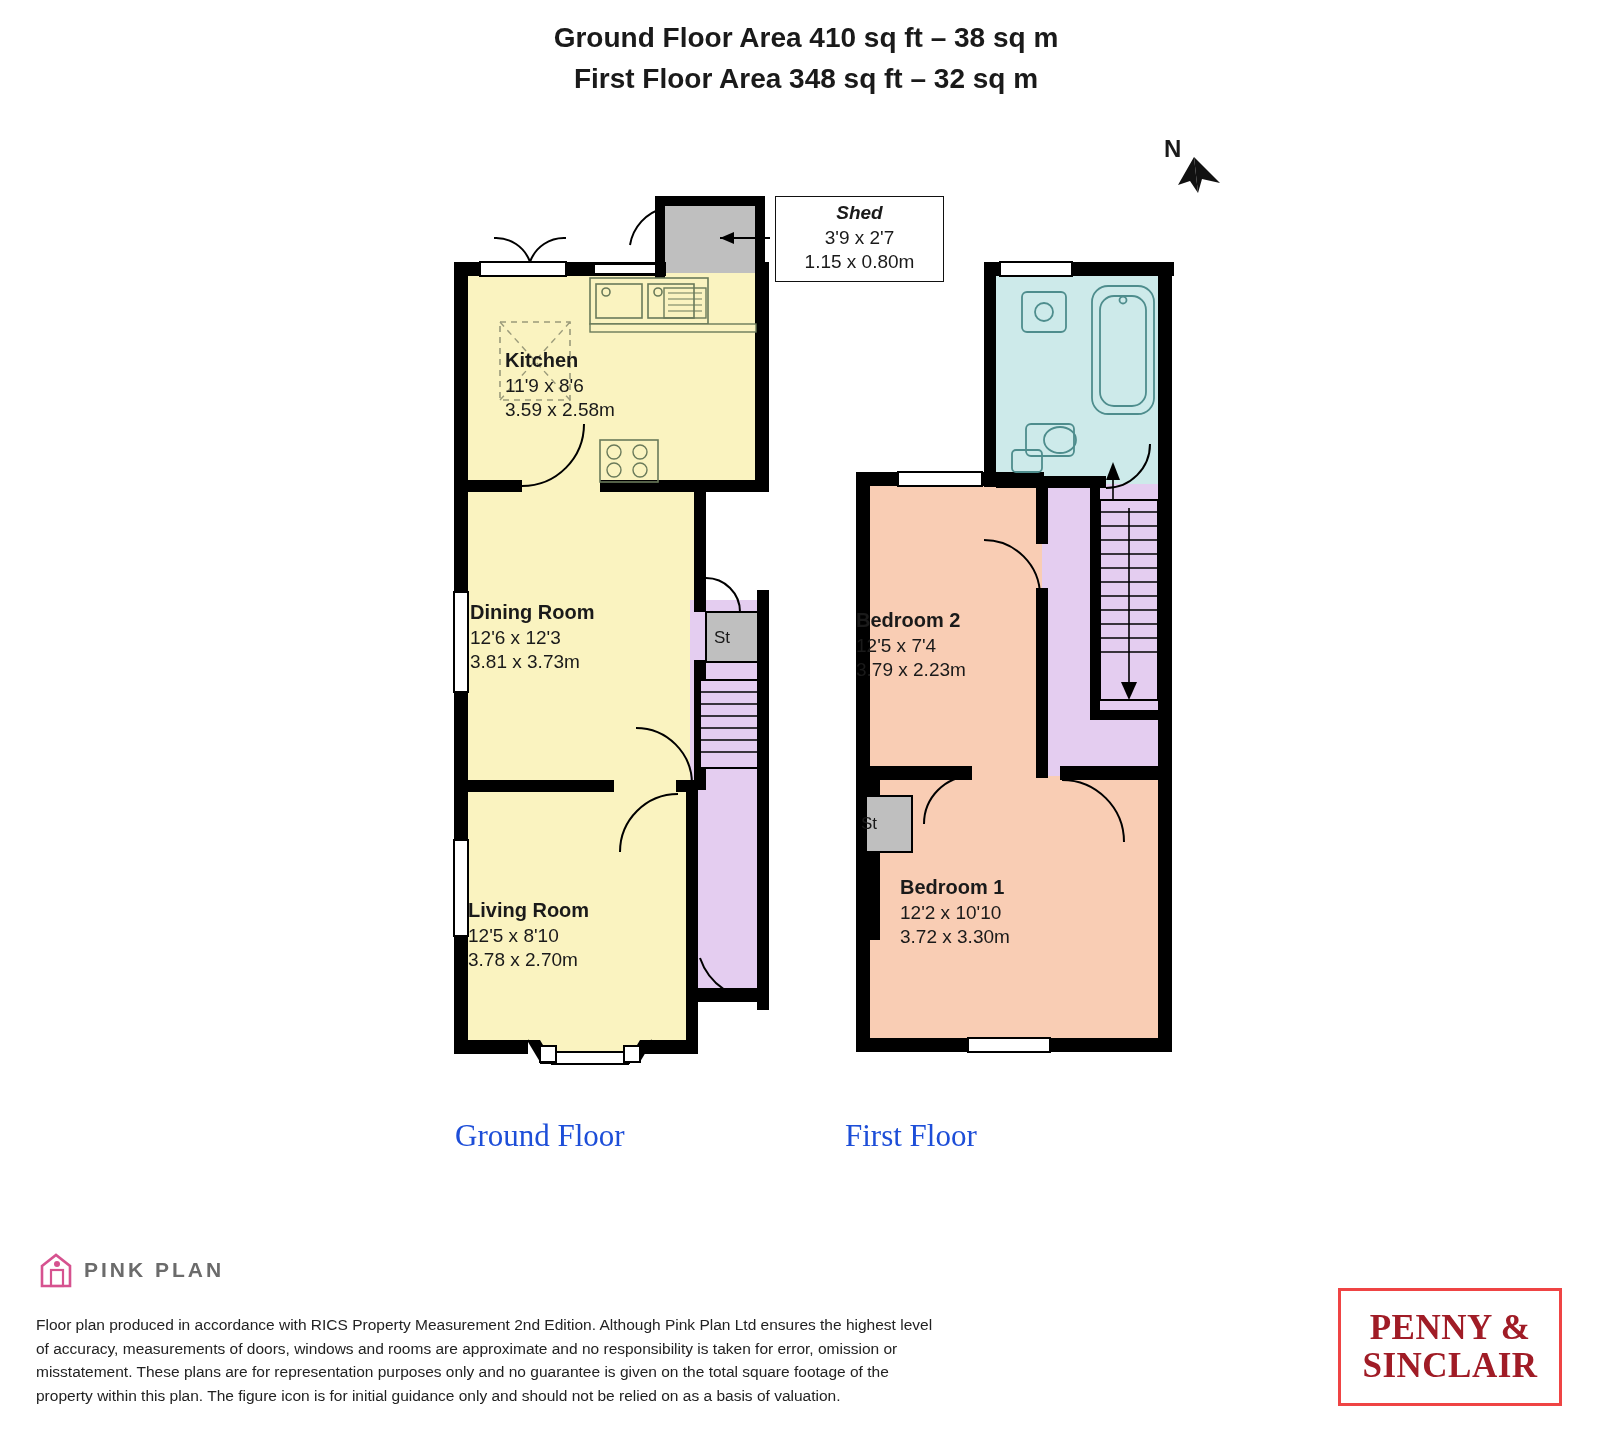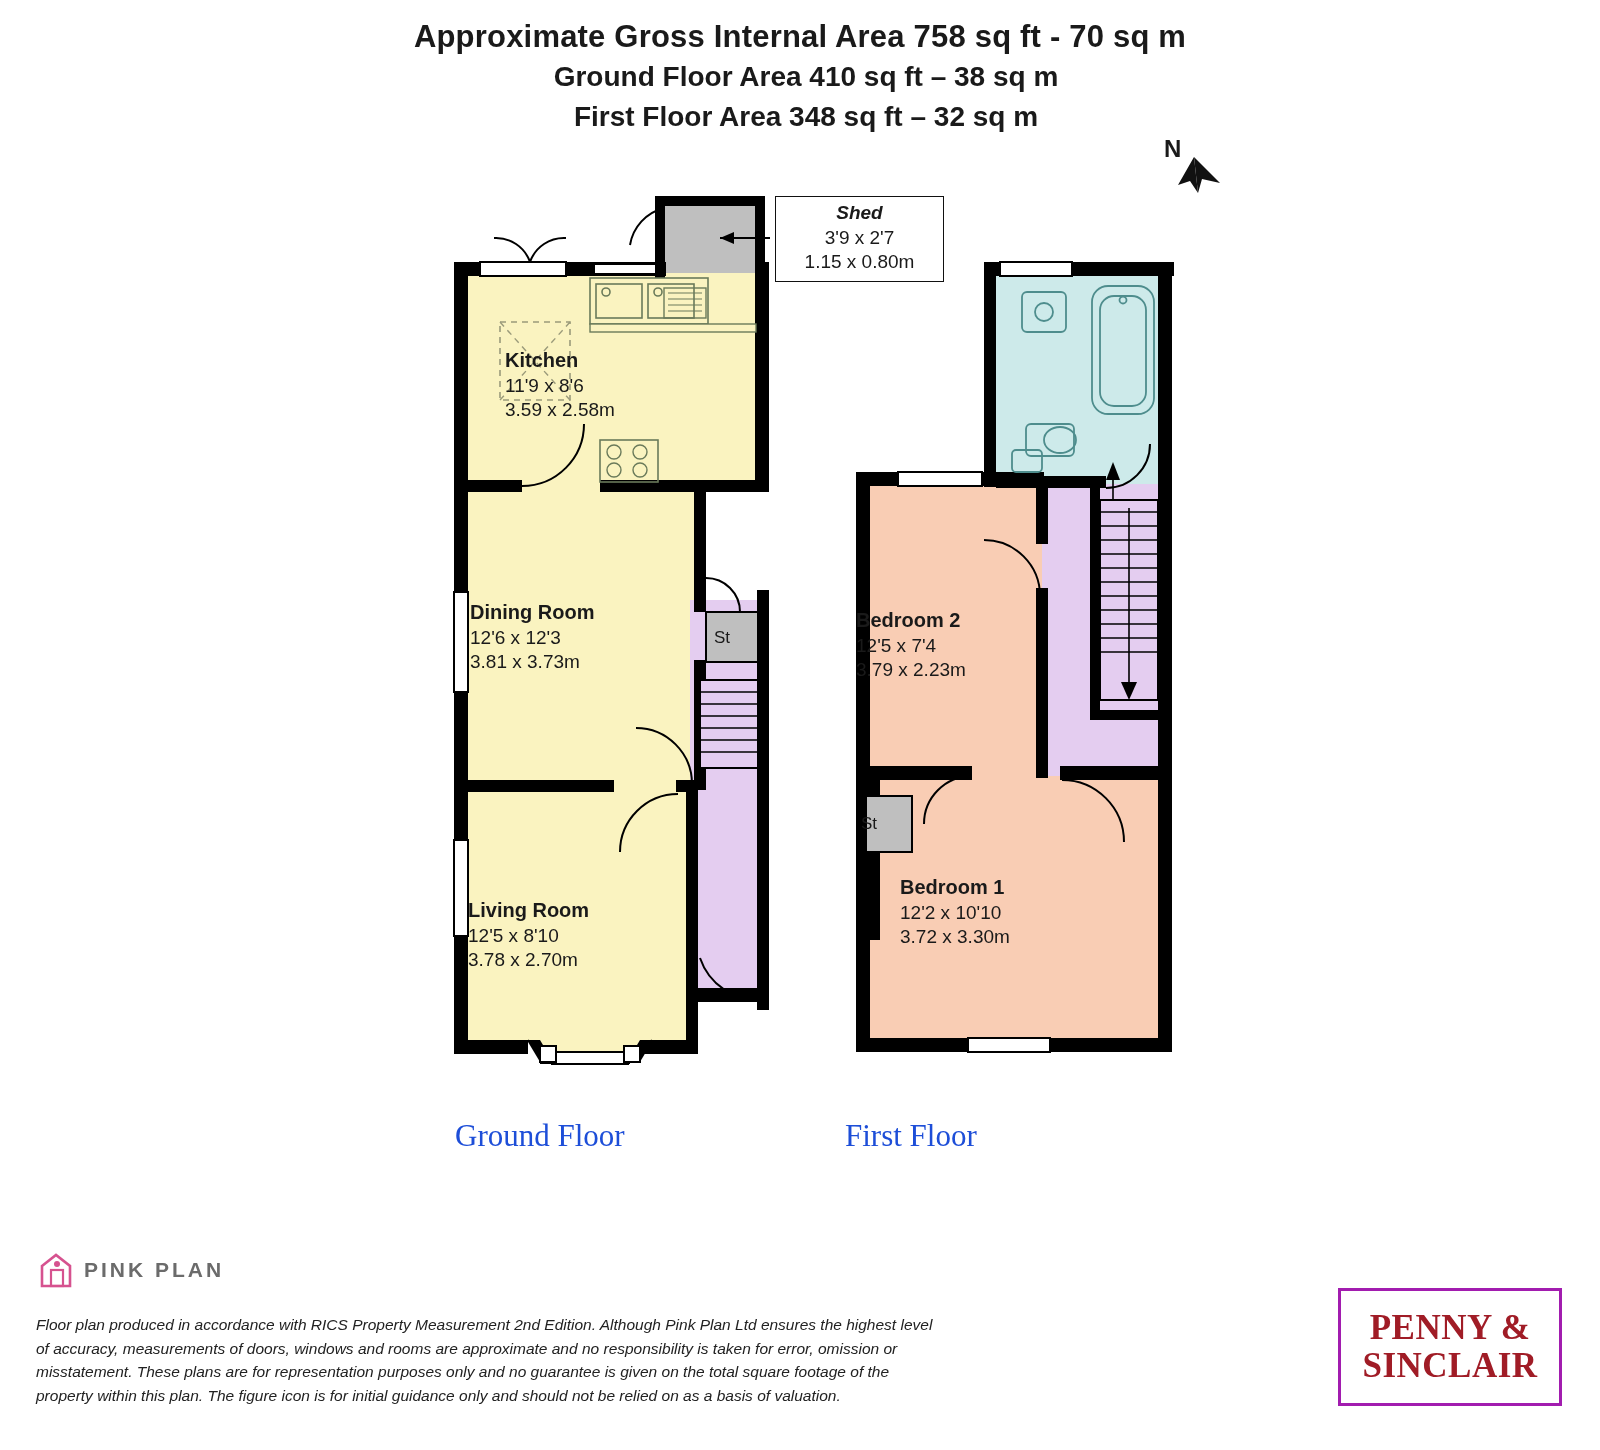--- a/index.html
+++ b/index.html
@@ -117,50 +117,48 @@
     font-weight: bold;
   }
   .disclaimer {
     position: absolute;
     left: 36px;
     top: 1313px;
     width: 900px;
     font-size: 15.5px;
     line-height: 1.52;
     color: #222;
-    font-style: italic;
   }
   .agent-logo {
     position: absolute;
     left: 1338px;
     top: 1288px;
     width: 224px;
     height: 118px;
-    border: 3px solid #a21caf;
+    border: 3px solid #ef4444;
     background: #ffffff;
     display: flex;
     flex-direction: column;
     align-items: center;
     justify-content: center;
     box-sizing: border-box;
   }
   .agent-logo .l1, .agent-logo .l2 {
     font-family: "Liberation Serif", serif;
     color: #a01c26;
     font-size: 35px;
     font-weight: bold;
     line-height: 1.08;
     letter-spacing: 0.5px;
   }
 </style>
 </head>
 <body>
 
 <div class="headings">
-  <div class="title-main">Approximate Gross Internal Area 758 sq ft - 70 sq m</div>
   <div class="title-sub">Ground Floor Area 410 sq ft – 38 sq m</div>
   <div class="title-sub">First Floor Area 348 sq ft – 32 sq m</div>
 </div>
 
 <div class="compass">
   <div class="n-letter">N</div>
   <svg width="80" height="70">
     <polygon points="34,22 60,48 42,44 38,58" fill="#111"></polygon>
     <polygon points="34,22 38,58 30,46 18,50" fill="#111"></polygon>
   </svg>

